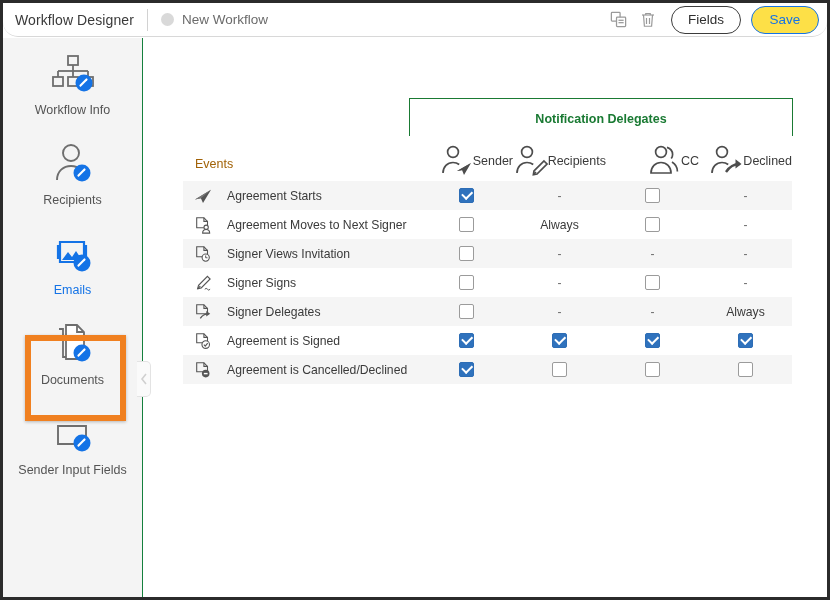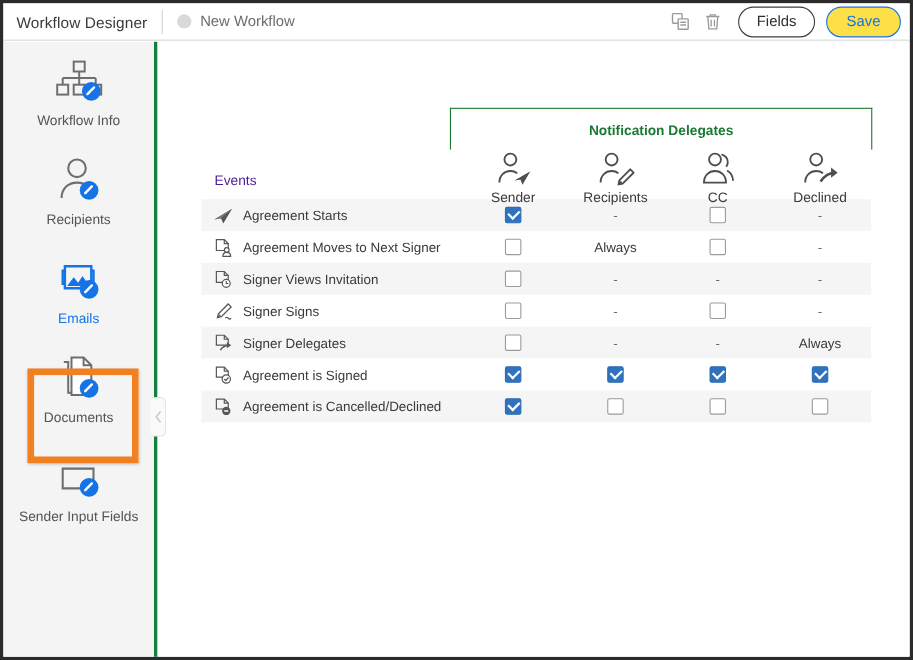--- a/index.html
+++ b/index.html
@@ -16,21 +16,21 @@
     border: 3px solid #2b2b2b;
     background: #ffffff;
     overflow: hidden;
   }
   
   #header {
     position: absolute; left: 0; top: 0;
     width: 824px; height: 34px;
     background: #ffffff;
     border-bottom: 1px solid #d8d8d8;
-    display: flex; align-items: center;
+    display: flex; align-items: center; border-radius: 15px;
   }
   #app-title {
     font-size: 14px; color: #3a3a3a;
     margin-left: 12px; letter-spacing: .1px;
     white-space: nowrap;
   }
   #header-sep {
     width: 1px; height: 22px; background: #d2d2d2;
     margin: 0 13px;
   }
@@ -54,21 +54,21 @@
   }
   #close-button { width: 70px; border: 1.3px solid #3c3c3c; color: #2e2e2e; background: #fff; margin-left: 8px; }
   #save-button  { width: 68px; border: 1.5px solid #1473e6; color: #1473e6; background: #fde047; margin-left: 10px; }
   #activate-button { width: 74px; border: 1px solid #1473e6; color: #fff; background: #1473e6; margin-left: 10px; font-weight: bold; }
 
   
   #sidebar {
     position: absolute; left: 0; top: 35px;
     width: 140px; height: 562px;
     background: #f4f4f4;
-    border-right: 3px solid #15803d;
+    border-right: 1px solid #15803d;
     overflow: hidden;
   }
   .nav-item {
     width: 100%; height: 90px;
     display: flex; flex-direction: column;
     align-items: center; justify-content: center;
     cursor: pointer; position: relative;
   }
   .nav-icon { height: 46px; display: flex; align-items: flex-end; justify-content: center; }
   .nav-label {
@@ -111,36 +111,36 @@
     position: absolute; left: 265px; top: 60px;
     width: 384px; height: 38px;
     border: 1.6px solid #1a7a33;
     border-bottom: none;
     pointer-events: none;
   }
 
   #table { position: absolute; left: 39px; top: 100px; width: 609px; }
   #thead { display: flex; height: 43px; align-items: flex-end; }
   .th-events {
-    width: 237px; font-size: 12.5px; color: #4c1d95;
+    width: 237px; font-size: 12.5px; color: #a16207;
     padding-left: 12px; padding-bottom: 10px; white-space: nowrap;
   }
   .th-col {
-    width: 93px; display: flex; flex-direction: column;
-    align-items: center; height: 100%;
+    width: 93px; display: flex; flex-direction: row;
+    align-items: center; justify-content: flex-end; height: 100%;
   }
   .th-col-icon { height: 34px; display: flex; align-items: flex-end; }
   .th-col-label { font-size: 12.5px; color: #3a3a3a; margin-top: 3px; white-space: nowrap; }
 
   .trow { display: flex; height: 29px; align-items: center; }
   .trow:nth-child(odd)  { background: #f5f5f5; }
   .trow:nth-child(even) { background: #ffffff; }
   .td-events {
     width: 237px; display: flex; align-items: center;
-    padding-left: 11px; gap: 9px;
+    padding-left: 11px; gap: 15px;
   }
   .row-icon { width: 18px; height: 18px; flex: 0 0 18px; display: flex; align-items: center; justify-content: center; }
   .row-label { font-size: 12.2px; color: #3a3a3a; white-space: nowrap; }
   .td-col { width: 93px; display: flex; align-items: center; justify-content: center; }
   .cb {
     width: 15px; height: 15px; border-radius: 2px; cursor: pointer;
     display: flex; align-items: center; justify-content: center;
   }
   .cb.off { border: 1px solid #9b9b9b; background: #ffffff; }
   .cb.on  { border: 1px solid #2d6db5; background: #2f72bd; }

